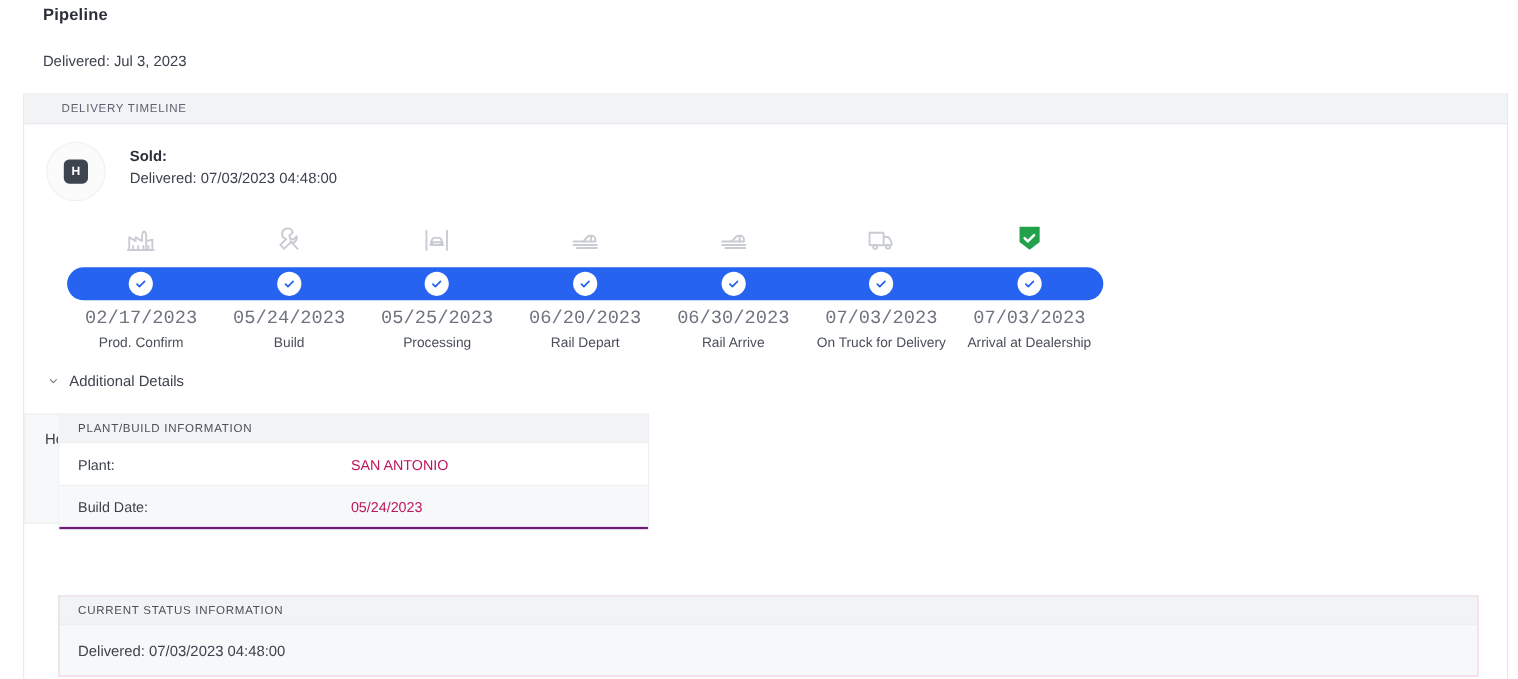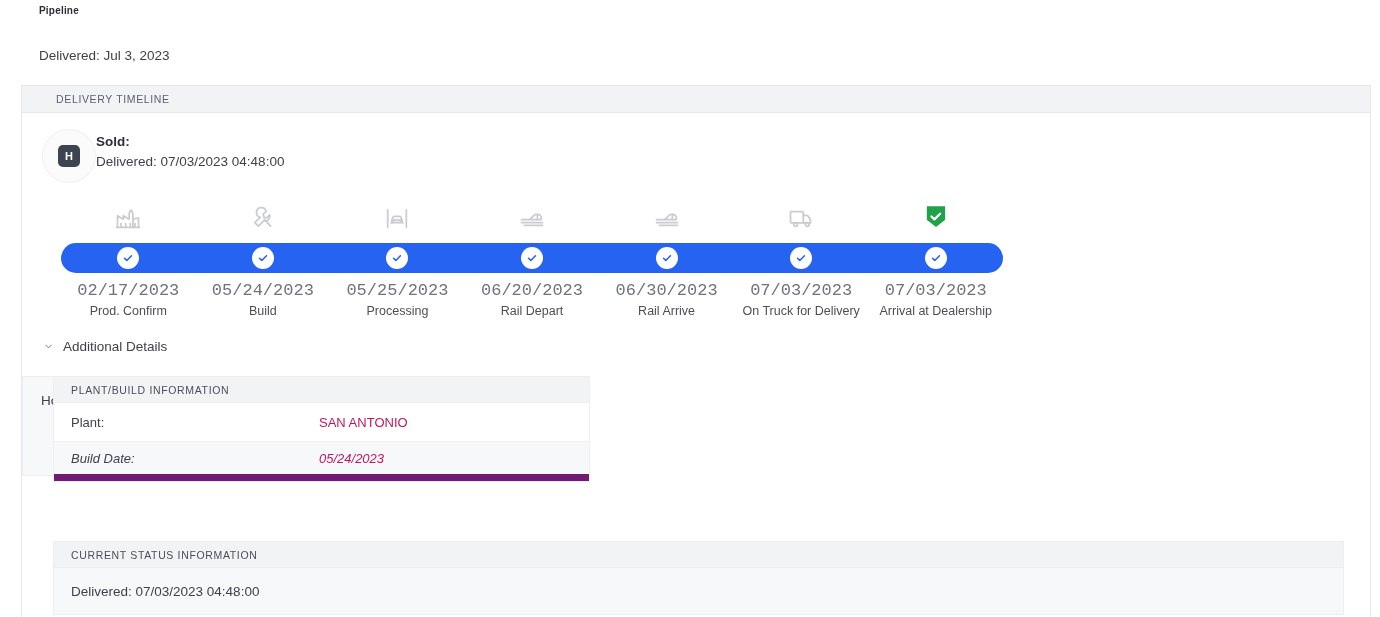--- a/index.html
+++ b/index.html
@@ -17,21 +17,21 @@
     width: 1380px;
     height: 617px;
     background: #ffffff;
   }
 
   
   .page-title {
     position: absolute;
     left: 39px;
     top: 5px;
-    font-size: 10px;
+    font-size: 15px;
     font-weight: bold;
     color: #2b2f38;
     letter-spacing: .2px;
   }
   .page-subtitle {
     position: absolute;
     left: 39px;
     top: 48px;
     font-size: 13.5px;
     color: #3d424d;
@@ -89,20 +89,21 @@
     border-radius: 5px;
     background: #3c4450;
     color: #ffffff;
     font-size: 11px;
     font-weight: bold;
     display: flex;
     align-items: center;
     justify-content: center;
   }
   .sold-text {
+    margin-left: 22px;
     padding-top: 3px;
   }
   .sold-label {
     font-size: 13.5px;
     font-weight: bold;
     color: #2b2f38;
     line-height: 20px;
   }
   .sold-delivered {
     font-size: 13.5px;
@@ -239,21 +240,21 @@
     color: #4a4f5a;
     text-transform: uppercase;
   }
   .kv-row {
     display: flex;
     height: 39px;
     align-items: center;
     border-bottom: 1px solid #eceef1;
     box-sizing: border-box;
   }
-  .kv-row:last-child { border-bottom: 7px solid #701a75; font-style: italic; }
+  .kv-row:last-child { border-bottom: 2px solid #701a75; }
   .kv-row.odd  { background: #ffffff; }
   .kv-row.even { background: #f7f8fa; }
   .kv-key {
     width: 265px;
     padding-left: 17px;
     font-size: 13px;
     color: #3d424d;
     box-sizing: border-box;
   }
   .kv-val {

